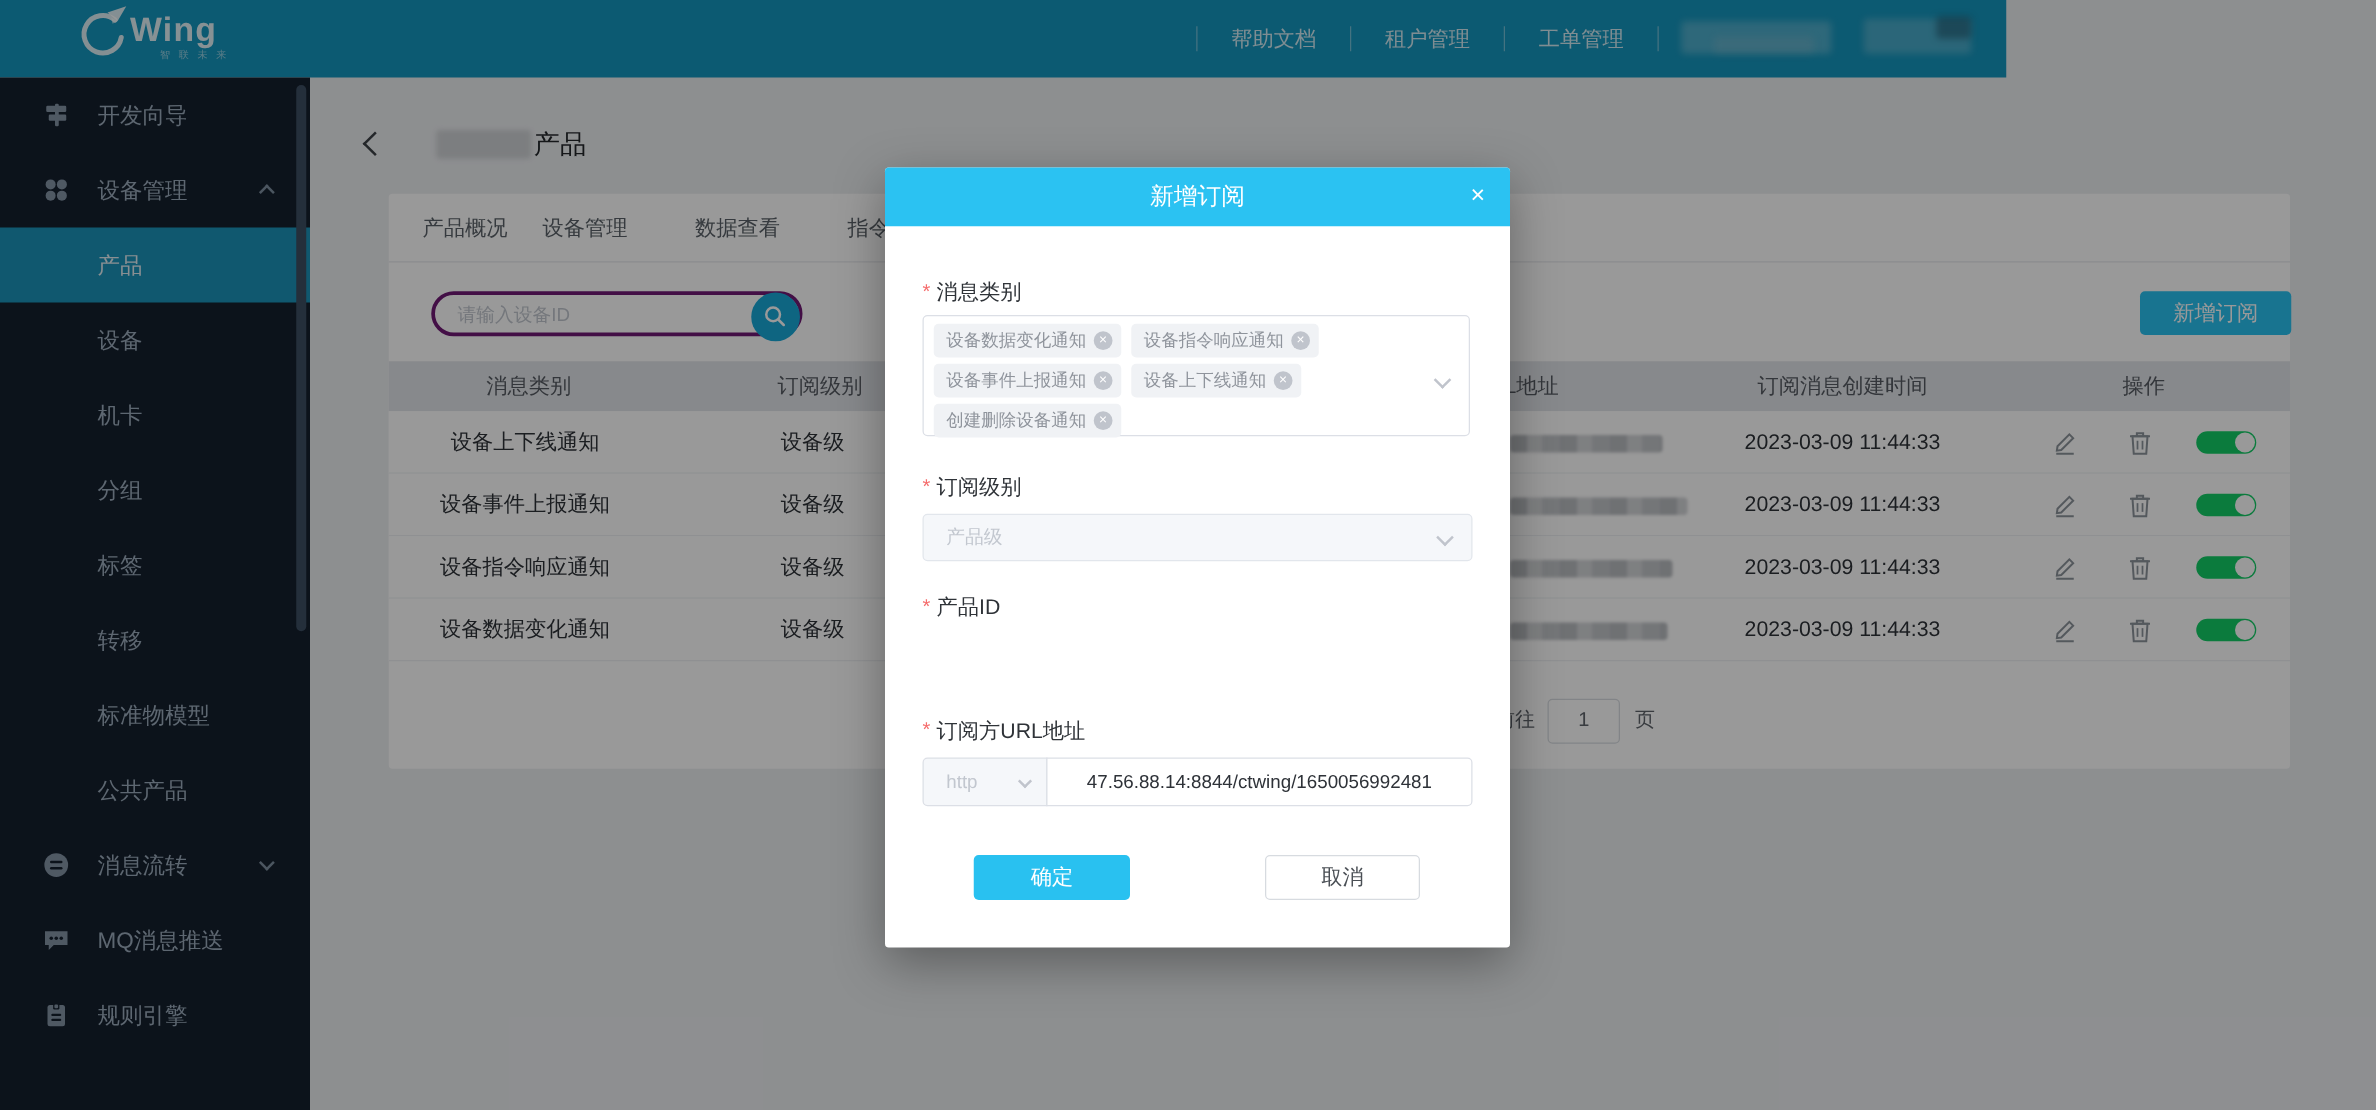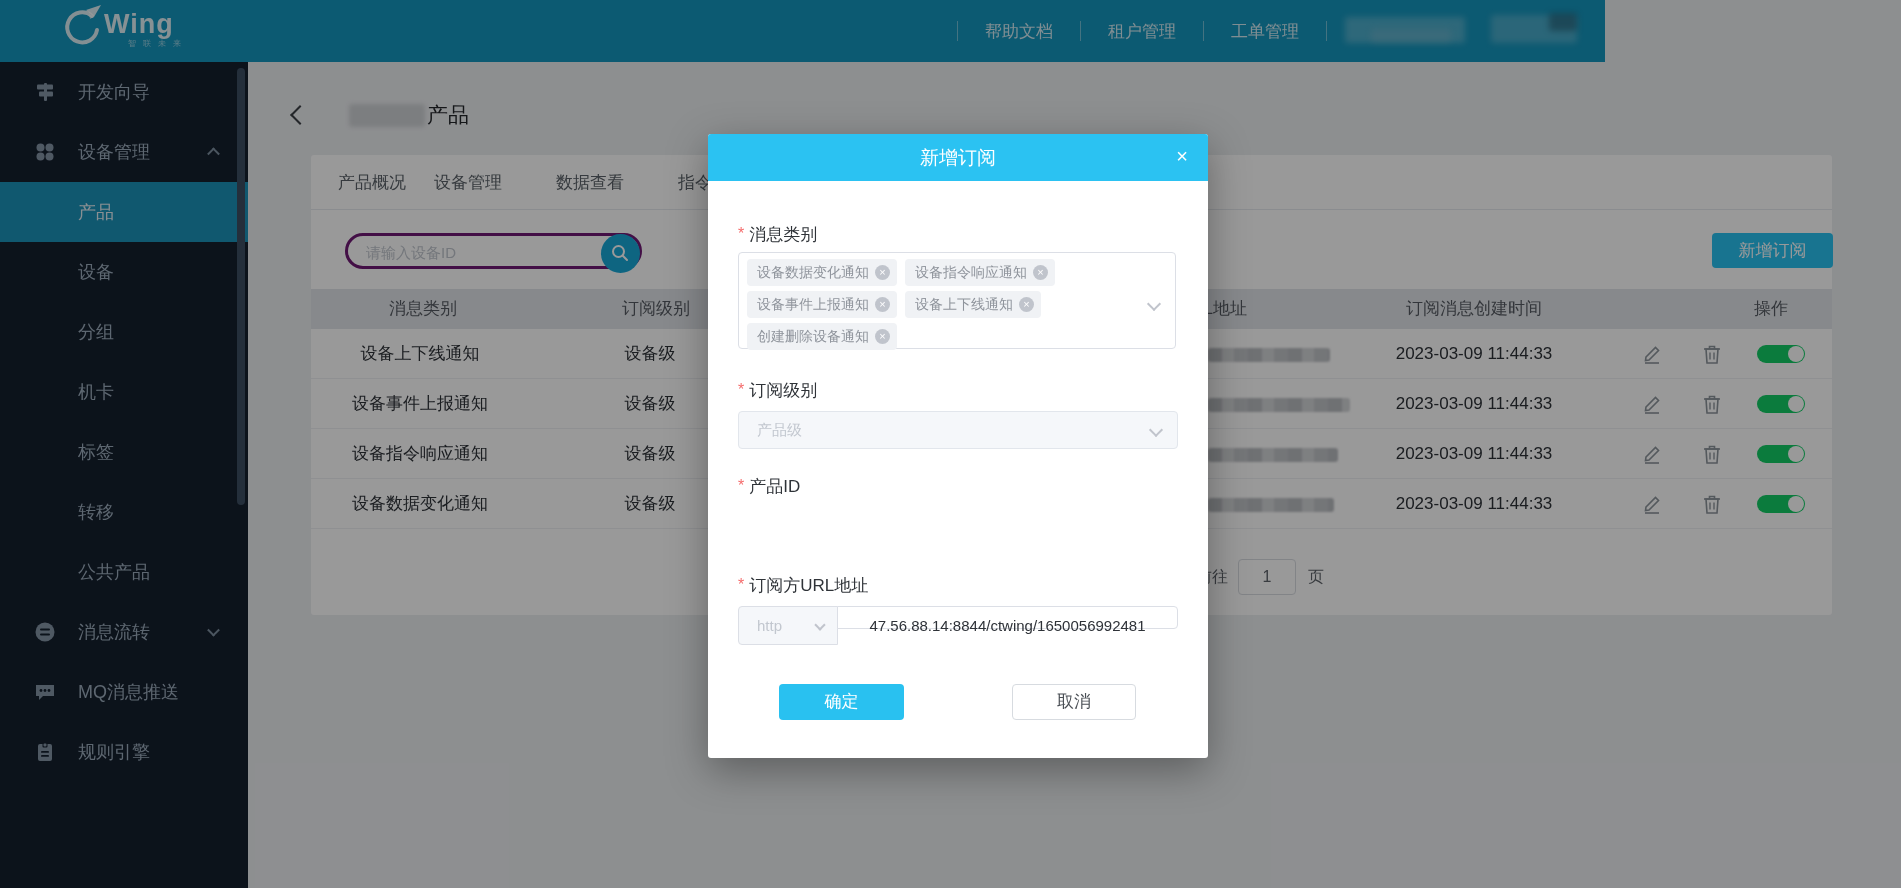--- a/index.html
+++ b/index.html
@@ -79,21 +79,21 @@
     padding:6px 40px 6px 8px; display:flex; flex-wrap:wrap; gap:5px 8px; align-content:flex-start; }
   .tag { display:inline-flex; align-items:center; height:27px; padding:0 7px 0 10px; background:#f0f2f5; border-radius:4px;
     font-size:14px; color:#8f949c; white-space:nowrap; }
   .tag-x { display:inline-block; width:15px; height:15px; margin-left:6px; background:#c0c4cc; border-radius:50%;
     color:#fff; font-size:11px; line-height:15px; text-align:center; cursor:pointer; }
   .sel-chev { position:absolute; width:10px; height:10px; border-right:2px solid #c0c4cc; border-bottom:2px solid #c0c4cc; transform:rotate(45deg); }
   .m-select, .m-input { position:absolute; left:30px; width:440px; height:38px; background:#f5f7fa; border:1px solid #e2e6ec;
     border-radius:4px; font-size:15px; color:#c2c7cf; line-height:36px; padding-left:18px; }
   .url-proto { position:absolute; left:30px; top:472px; width:100px; height:39px; background:#f5f7fa; border:1px solid #dcdfe6;
     border-radius:4px 0 0 4px; font-size:15px; color:#c2c7cf; line-height:37px; padding-left:18px; }
-  .url-input { position:absolute; left:129px; top:472px; width:341px; height:23px; background:#fff; border:1px solid #dcdfe6;
+  .url-input { position:absolute; left:129px; top:472px; width:341px; height:39px; background:#fff; border:1px solid #dcdfe6;
     border-radius:0 4px 4px 0; font-size:15px; color:#2e3238; line-height:37px; text-align:center; }
   .m-btn { position:absolute; top:550px; height:36px; border-radius:4px; text-align:center; line-height:36px; font-size:17px; cursor:pointer; }
   .btn-confirm { left:71px; width:125px; background:#29c1f0; color:#fff; }
   .btn-cancel { left:304px; width:124px; background:#fff; color:#4a4f55; border:1px solid #d7dbe0; line-height:34px; }
 </style>
 </head>
 <body>
 
 <div class="page">
 
@@ -149,30 +149,33 @@
       <span class="lbl">设备管理</span>
       <span class="chev-up"></span>
     </div>
     <div class="s-item active">
         <span class="lbl">产品</span>
       </div>
     <div class="s-item">
         <span class="lbl">设备</span>
       </div>
     <div class="s-item">
+        <span class="lbl">机卡</span>
+      </div>
+    <div class="s-item">
         <span class="lbl">分组</span>
       </div>
     <div class="s-item">
-        <span class="lbl">机卡</span>
-      </div>
-    <div class="s-item">
         <span class="lbl">标签</span>
       </div>
     <div class="s-item">
         <span class="lbl">转移</span>
+      </div>
+    <div class="s-item">
+        <span class="lbl">标准物模型</span>
       </div>
     <div class="s-item">
         <span class="lbl">公共产品</span>
       </div>
     <div class="s-item">
       <span class="ic">
         <svg viewBox="0 0 22 22" width="22" height="22">
             <circle cx="11" cy="11" r="9.5" fill="currentColor"></circle>
             <rect x="6" y="7.5" width="10" height="2" rx="1" fill="#15202e"></rect>
             <rect x="6" y="12.5" width="10" height="2" rx="1" fill="#15202e"></rect>
@@ -231,21 +234,21 @@
       </span>
     </div>
 
     <div class="add-btn">新增订阅</div>
 
     <div class="thead">
       <div class="th center" style="left:112px">消息类别</div>
       <div class="th center" style="left:345px">订阅级别</div>
       <div class="th" style="left:817px">订阅方URL地址</div>
       <div class="th center" style="left:1163px">订阅消息创建时间</div>
-      <div class="th center" style="left:1460px">操作</div>
+      <div class="th center" style="left:1404px">操作</div>
     </div>
 
     <div class="trow" style="top:174px">
       <div class="td" style="left:109px">设备上下线通知</div>
       <div class="td" style="left:339px">设备级</div>
       <div class="td-blob" style="width:122px"></div>
       <div class="td" style="left:1163px">2023-03-09 11:44:33</div>
       <span class="row-ic" style="left:1329px">
         <svg viewBox="0 0 24 24" width="24" height="24">
             <path d="M6 15 L15.5 5.5 L18.5 8.5 L9 18 L5.5 18.5 Z" fill="none" stroke="currentColor" stroke-width="1.6"></path>

